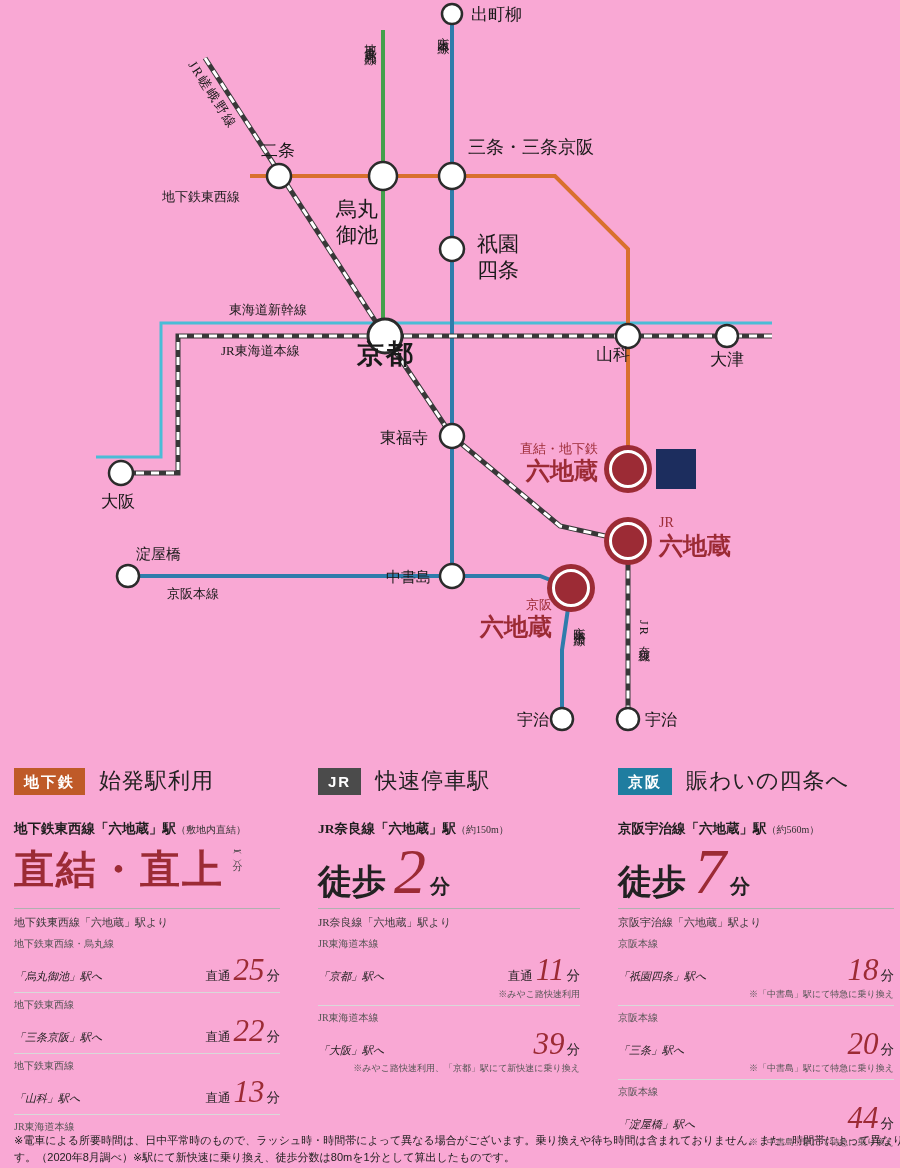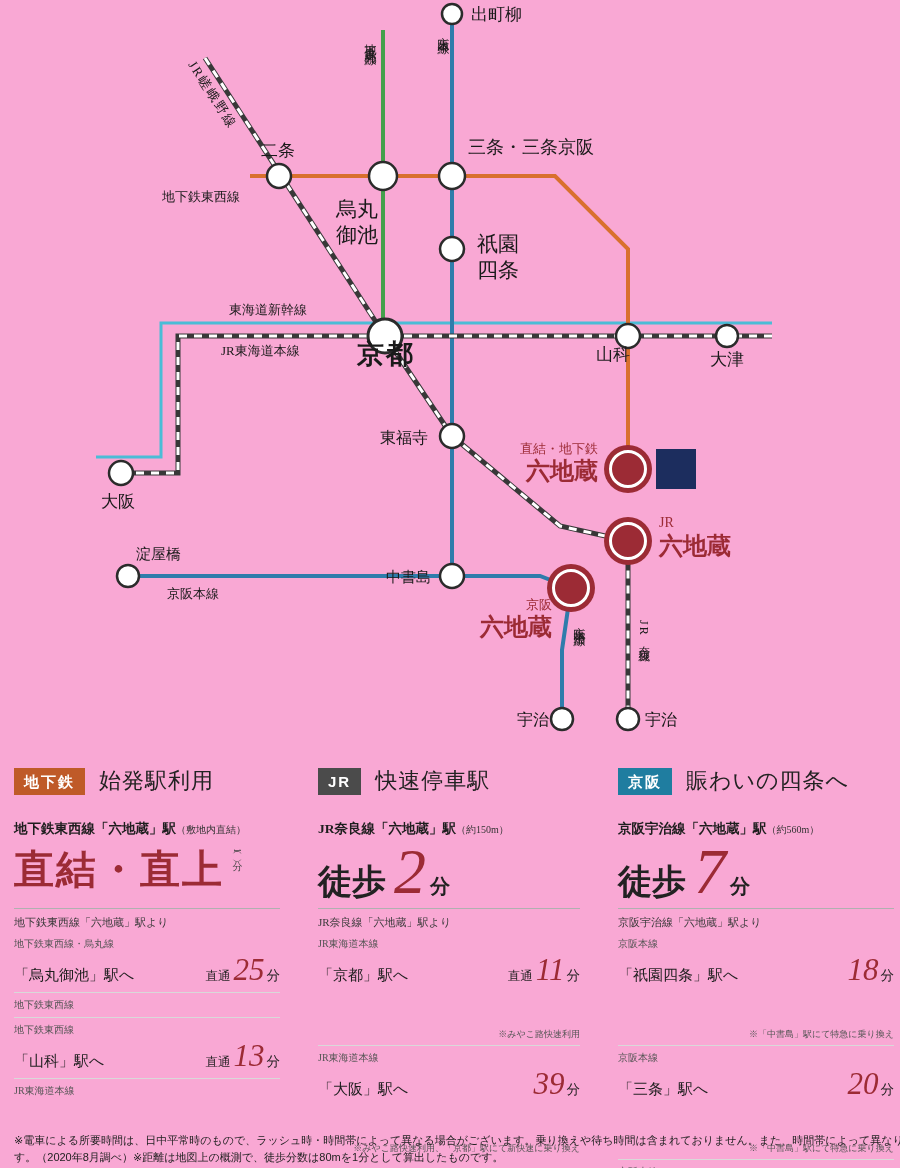--- a/index.html
+++ b/index.html
@@ -35,27 +35,27 @@
   .big-vnote{position:absolute;left:216px;top:8px;writing-mode:vertical-rl;font-size:10px;color:#444;height:50px;}
   .walk-label{font-size:34px;font-weight:600;color:#222;}
   .walk-min{font-size:64px;font-style:italic;color:var(--red);margin:0 2px 0 8px;line-height:1;}
   .walk-unit{font-size:20px;font-weight:600;color:#222;margin-left:2px;}
   .divider{border-top:1px solid #b0b0b0;margin-top:4px;}
   .caption{margin:6px 0 2px;font-size:11px;color:#3a3a3a;}
   .row{padding:5px 0 4px;border-top:1px solid #d9d9d9;}
   .rows .row:first-child{border-top:none;}
   .row-line{font-size:10px;color:#555;margin-bottom:1px;}
   .row-main{display:flex;justify-content:space-between;align-items:baseline;}
-  .row-dest{font-size:15px;color:#1e1e1e;}
+  .row-dest{font-size:11px;color:#1e1e1e;font-style:italic;}
   .row-time{white-space:nowrap;}
   .row-prefix{font-size:12.5px;color:#1e1e1e;margin-right:3px;}
   .row-prefix:empty{display:none;}
   .row-min{font-size:31px;font-style:italic;color:var(--red);}
   .row-unit{font-size:13.5px;color:#1e1e1e;margin-left:2px;}
-  .row-note{font-size:9px;color:#555;text-align:right;margin-top:40px;}
+  .row-note{font-size:9px;color:#555;text-align:right;}
   .row-note:empty{display:none;}
   .footer{position:absolute;left:14px;top:1132px;width:880px;
           font-family:"Liberation Sans","DejaVu Sans",sans-serif;
           font-size:11px;line-height:17px;color:#222;}
   .footer div{white-space:nowrap;}
 </style>
 </head>
 <body>
 
 <div class="canvas">
@@ -174,20 +174,24 @@
       <div class="row">
         <div class="row-line">地下鉄東西線・烏丸線</div>
         <div class="row-main">
           <span class="row-dest">「烏丸御池」駅へ</span>
           <span class="row-time"><span class="row-prefix">直通</span><span class="row-min">25</span><span class="row-unit">分</span></span>
         </div>
 
       </div>
       <div class="row">
         <div class="row-line">地下鉄東西線</div>
+        <div class="row-main">
+          <span class="row-dest">「三条京阪」駅へ</span>
+          <span class="row-time"><span class="row-prefix">直通</span><span class="row-min">22</span><span class="row-unit">分</span></span>
+        </div>
 
       </div>
       <div class="row">
         <div class="row-line">地下鉄東西線</div>
         <div class="row-main">
           <span class="row-dest">「山科」駅へ</span>
           <span class="row-time"><span class="row-prefix">直通</span><span class="row-min">13</span><span class="row-unit">分</span></span>
         </div>
 
       </div>
@@ -271,16 +275,16 @@
           <span class="row-dest">「淀屋橋」駅へ</span>
           <span class="row-time"><span class="row-min">44</span><span class="row-unit">分</span></span>
         </div>
         <div class="row-note">※「中書島」駅にて特急に乗り換え</div>
       </div>
     </div>
   </div>
 
   <div class="footer">
     <div>※電車による所要時間は、日中平常時のもので、ラッシュ時・時間帯によって異なる場合がございます。乗り換えや待ち時間は含まれておりません。また、時間帯によって異なりま</div>
-    <div>す。（2020年8月調べ）※距離は地図上の概測で、徒歩分数は80mを1分として算出したものです。</div>
+    <div>す。（2020年8月調べ）※駅にて新快速に乗り換え、徒歩分数は80mを1分として算出したものです。</div>
   </div>
 
 </div>
 
 </body></html>

